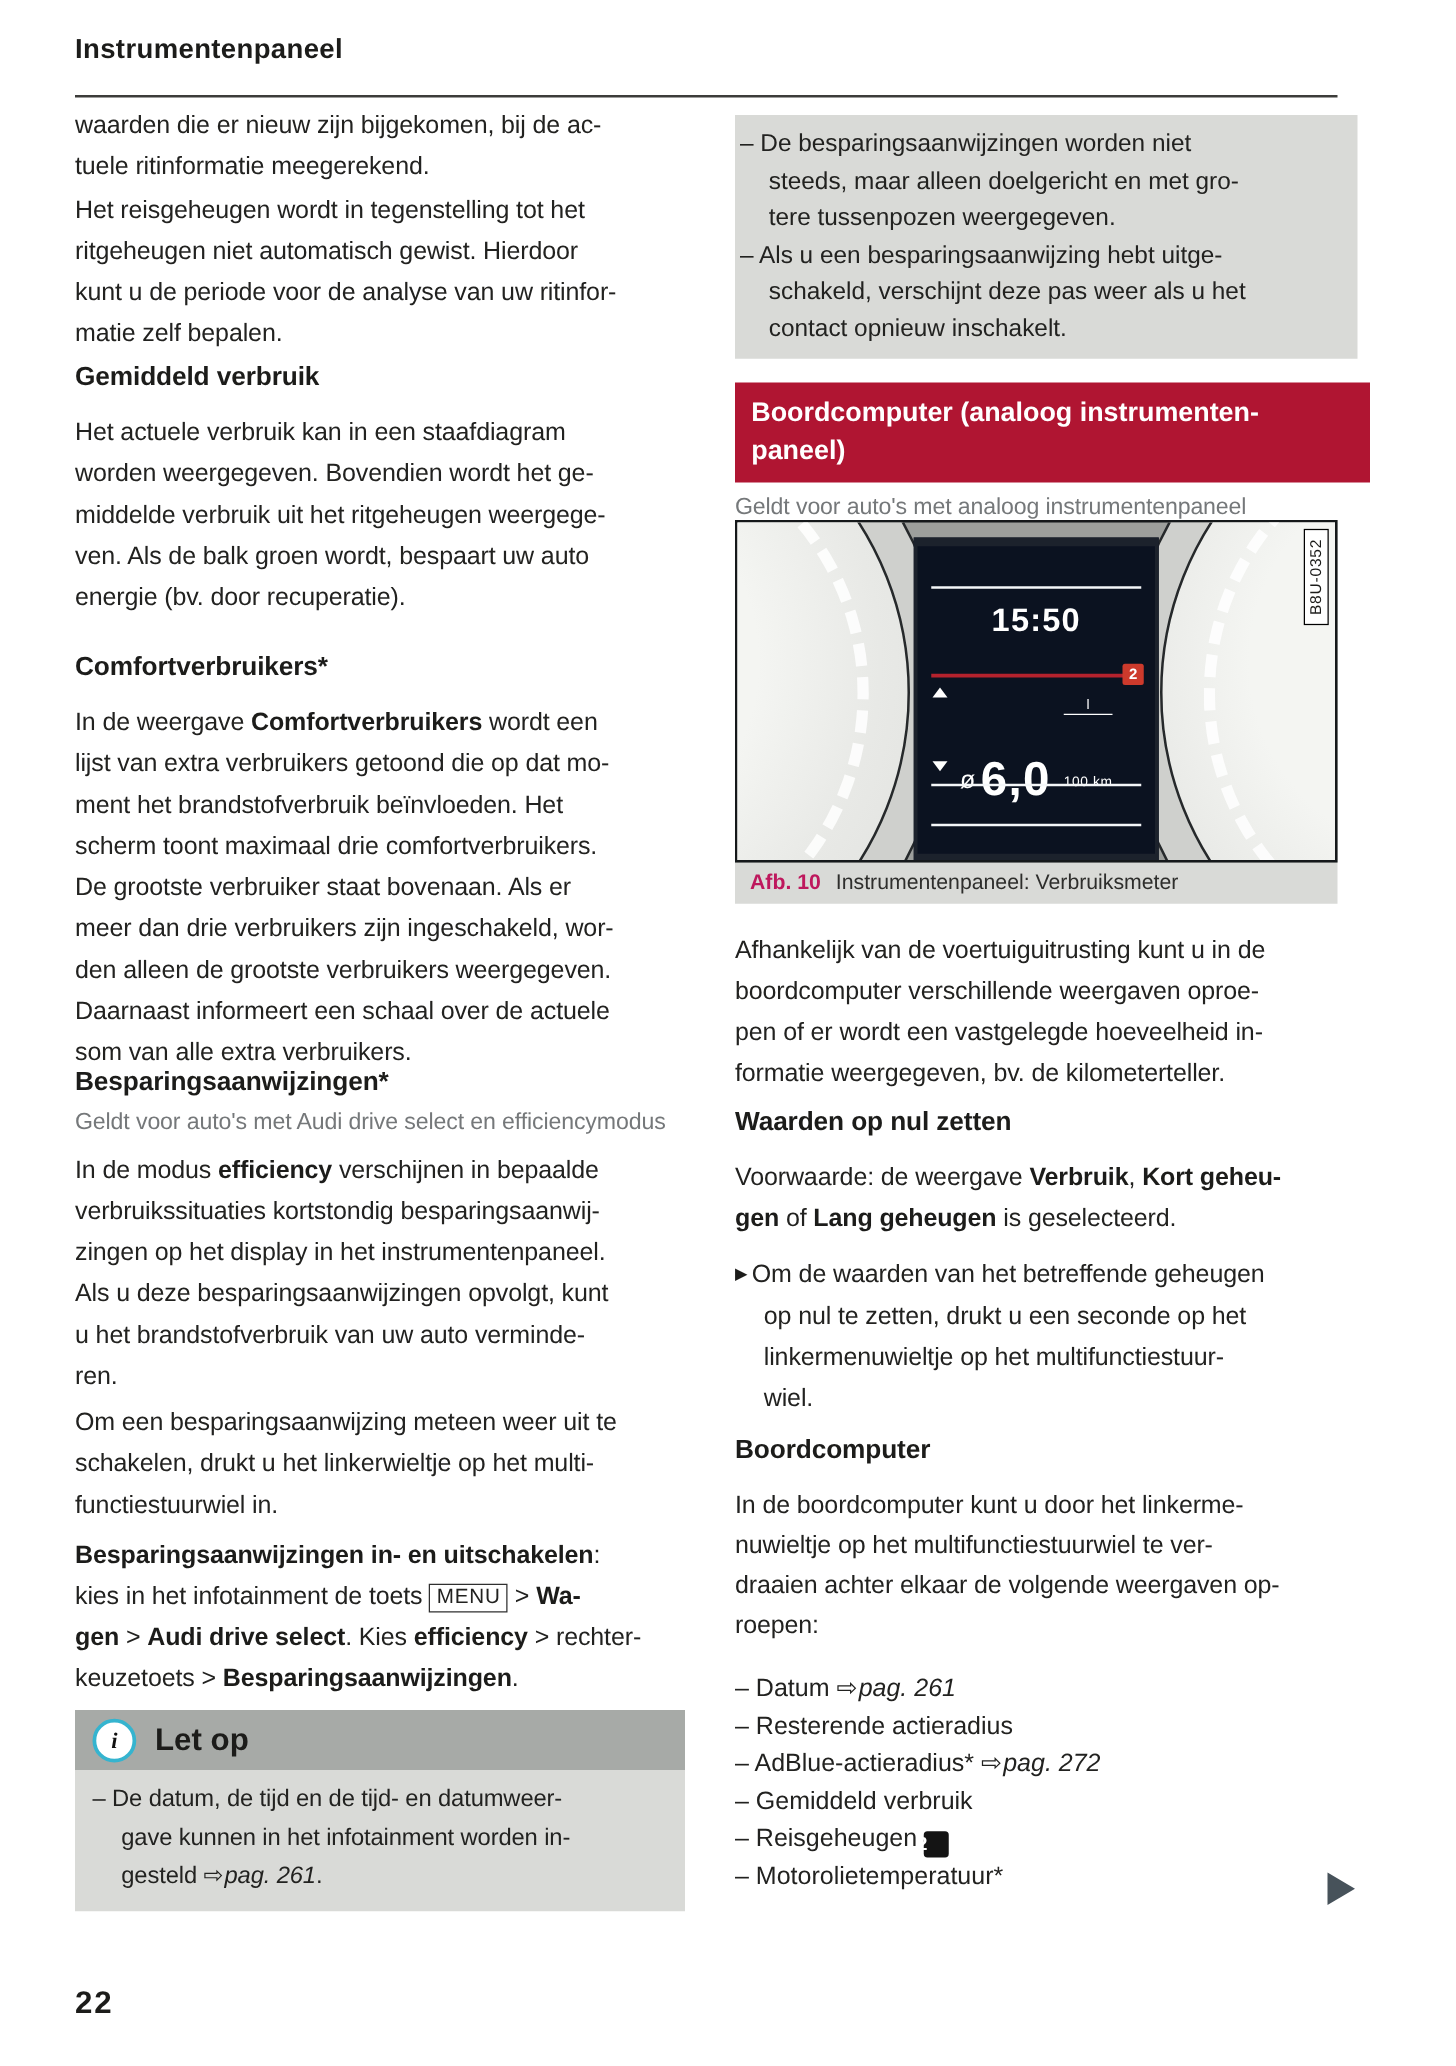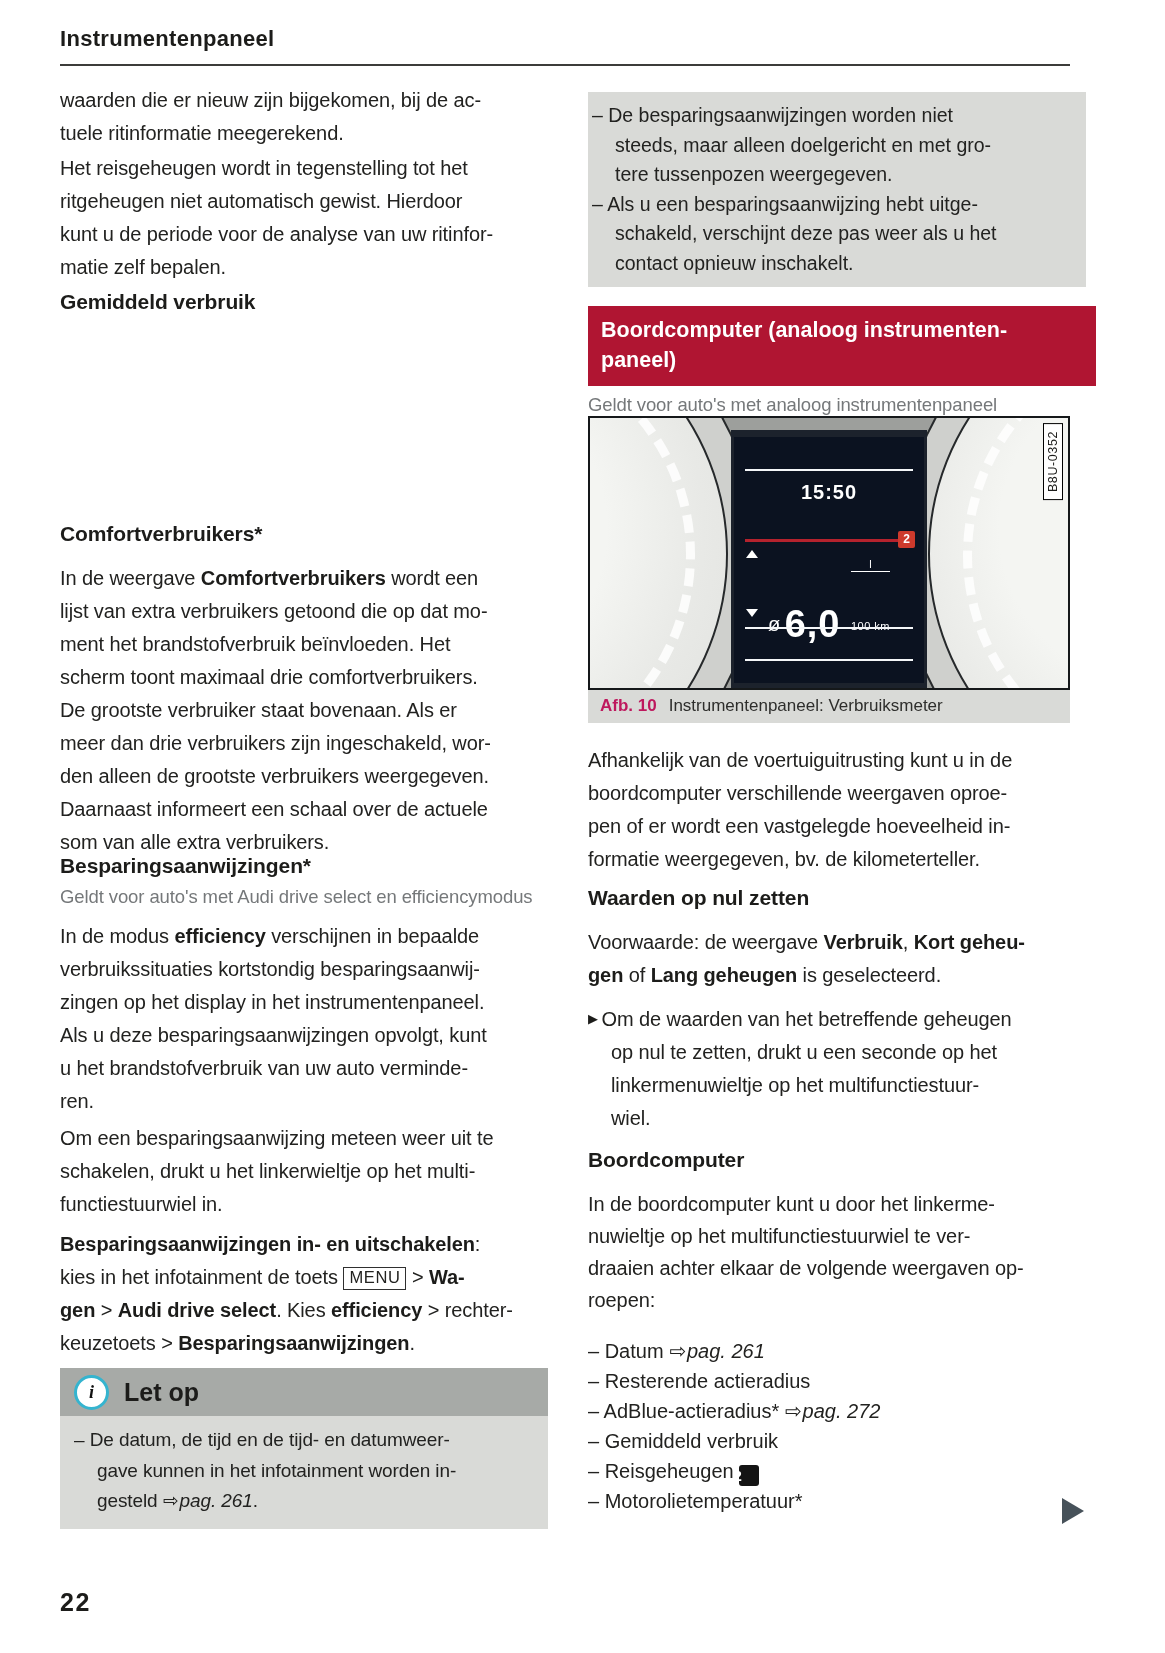--- a/index.html
+++ b/index.html
@@ -21,21 +21,21 @@
   .r-key{display:inline-block;border:1.6px solid #2f2f2f;background:#fff;
          padding:0 5px 2px 5px;font-size:16.5px;line-height:19px;vertical-align:1.5px;
          letter-spacing:.6px;}
   .r-badge{display:inline-block;width:20px;height:21px;background:#141414;color:#fff;
          font-size:15px;font-weight:bold;text-align:center;line-height:21px;
          border-radius:3px;vertical-align:-2.5px;}
   .r-tri{font-size:13px;vertical-align:2.5px;color:#1c1c1a;}
   .dash-item{padding-left:23px;text-indent:-23px;white-space:pre-line;}
   
   #page-header{position:absolute;left:60px;top:26px;width:1010px;
-      border-bottom:2px solid #3c3c3a;padding-bottom:12px;}
+      border-bottom:2px solid #3c3c3a;padding-bottom:24px;}
   #page-title{font-size:22px;font-weight:bold;color:#1c1c1a;letter-spacing:.3px;}
   
   .graybox{background:#d9dad7;}
   #top-graybox{padding:9px 12px 9px 4px;}
   #top-graybox .dash-item{font-size:19.5px;line-height:29.5px;}
   
   #red-heading{background:#b01532;color:#ffffff;font-size:21.5px;font-weight:bold;
       line-height:30px;padding:9px 13px 11px 13px;white-space:pre-line;}
   
   #note-box{position:absolute;left:0;top:1368px;width:100%;}
@@ -60,21 +60,21 @@
       border-radius:50%;border:2px solid #26292b;
       background:radial-gradient(circle at 45% 45%, #f4f5f2 40%, #e8e9e6 65%, #dddedb 100%);}
   .gauge-ticks{position:absolute;left:33px;top:33px;width:418px;height:418px;
       border-radius:50%;border:9px dashed rgba(255,255,255,.95);opacity:.9;}
   #display{position:absolute;left:50%;transform:translateX(-50%);top:12px;
       width:190px;height:246px;background:#0b1220;
       border-top:7px solid #1c222c;border-bottom:7px solid #1c222c;
       border-left:3px solid #1c222c;border-right:3px solid #1c222c;}
   .dline{position:absolute;left:11px;right:11px;height:2px;background:#f4f6f8;}
   #display-time{position:absolute;left:0;right:0;top:44px;text-align:center;
-      color:#fff;font-size:20px;font-weight:bold;letter-spacing:1px;}
+      color:#fff;font-size:26px;font-weight:bold;letter-spacing:1px;}
   #red-line{position:absolute;left:11px;right:11px;top:102px;height:3px;background:#b5222d;}
   #display-badge{position:absolute;right:-2px;top:-8px;width:17px;height:17px;
       background:#cd3a2c;color:#fff;font-size:12px;font-weight:bold;text-align:center;
       line-height:17px;border-radius:2px;}
   .dtri{position:absolute;left:12px;width:0;height:0;
       border-left:6px solid transparent;border-right:6px solid transparent;}
   #tri-up{top:113px;border-bottom:8px solid #fff;}
   #tri-down{top:172px;border-top:8px solid #fff;}
   #consumption{position:absolute;left:0;right:0;top:122px;text-align:center;color:#fff;}
   #avg-symbol{font-size:20px;vertical-align:6px;}
@@ -110,20 +110,25 @@
   <div class="blk p" style="top:84px">waarden die er nieuw zijn bijgekomen, bij de ac-
 tuele ritinformatie meegerekend.</div>
 
   <div class="blk p" style="top:152px">Het reisgeheugen wordt in tegenstelling tot het
 ritgeheugen niet automatisch gewist. Hierdoor
 kunt u de periode voor de analyse van uw ritinfor-
 matie zelf bepalen.</div>
 
   <div class="blk h2" style="top:290px">Gemiddeld verbruik</div>
 
+  <div class="blk p" style="top:330px">Het actuele verbruik kan in een staafdiagram
+worden weergegeven. Bovendien wordt het ge-
+middelde verbruik uit het ritgeheugen weergege-
+ven. Als de balk groen wordt, bespaart uw auto
+energie (bv. door recuperatie).</div>
 
   <div class="blk h2" style="top:522px">Comfortverbruikers*</div>
 
   <div class="blk p" style="top:562px"><span>In de weergave </span><span class="r-b">Comfortverbruikers</span><span> wordt een
 lijst van extra verbruikers getoond die op dat mo-
 ment het brandstofverbruik beïnvloeden. Het
 scherm toont maximaal drie comfortverbruikers.
 De grootste verbruiker staat bovenaan. Als er
 meer dan drie verbruikers zijn ingeschakeld, wor-
 den alleen de grootste verbruikers weergegeven.

